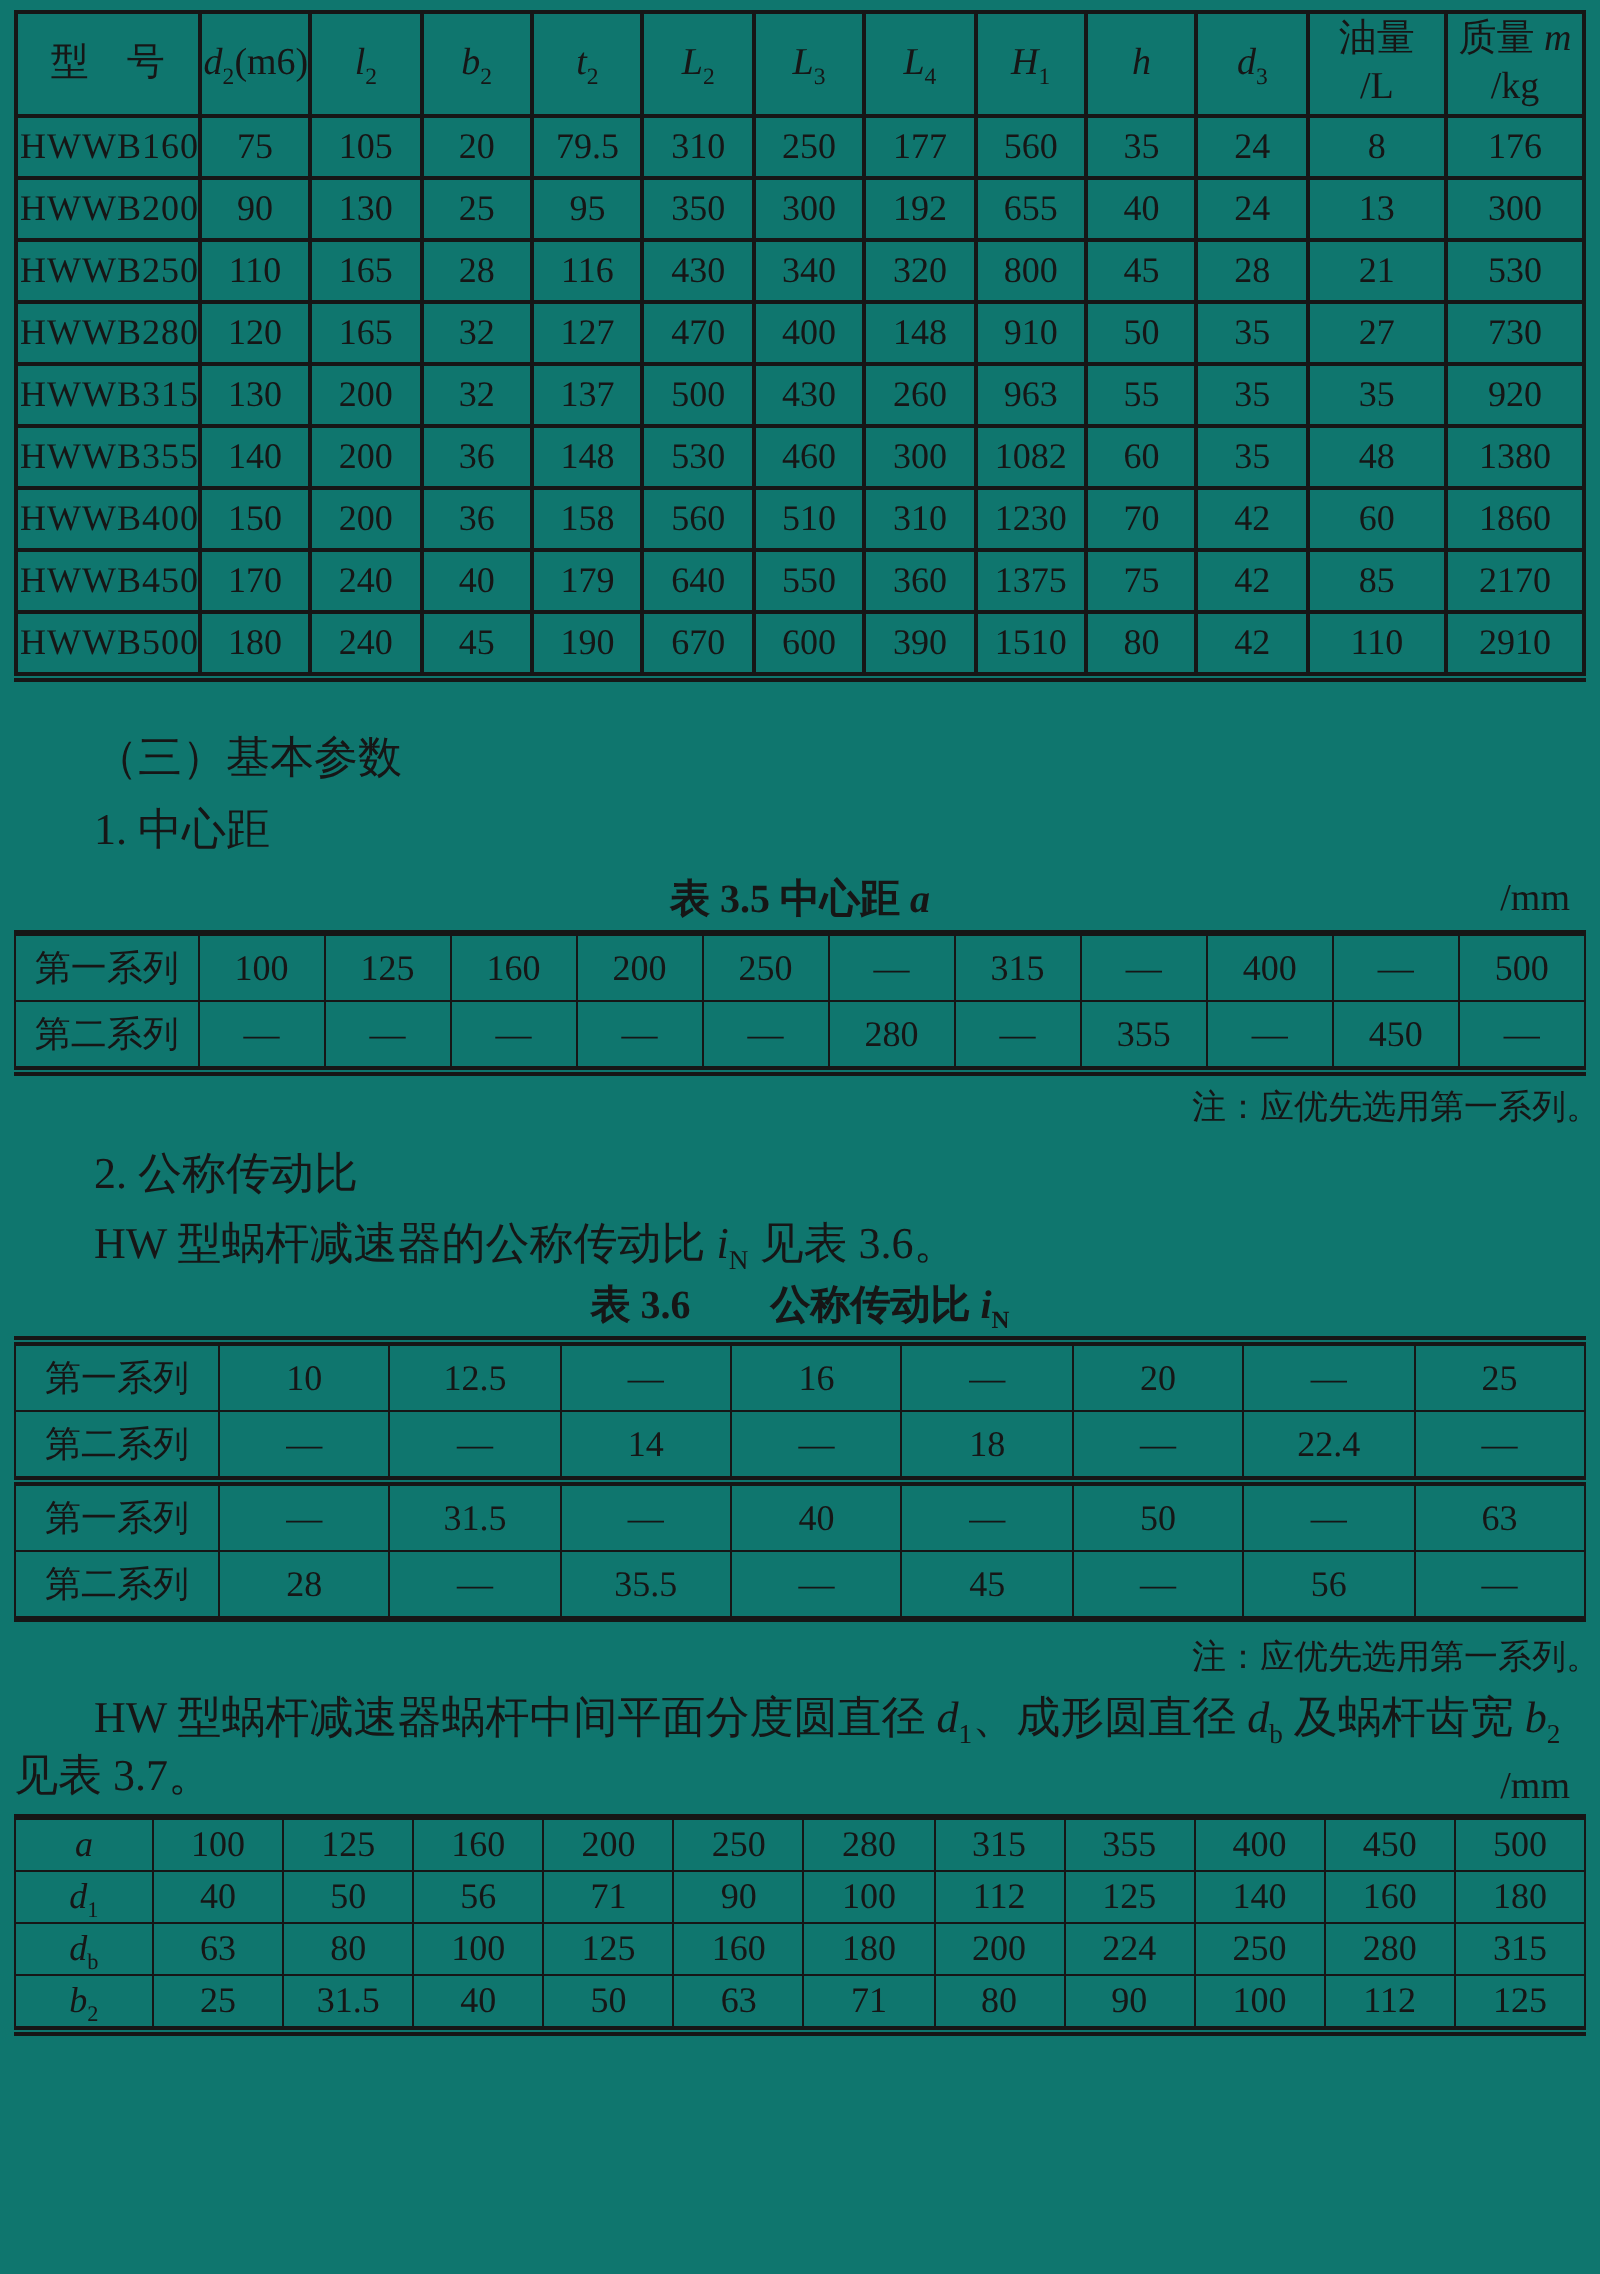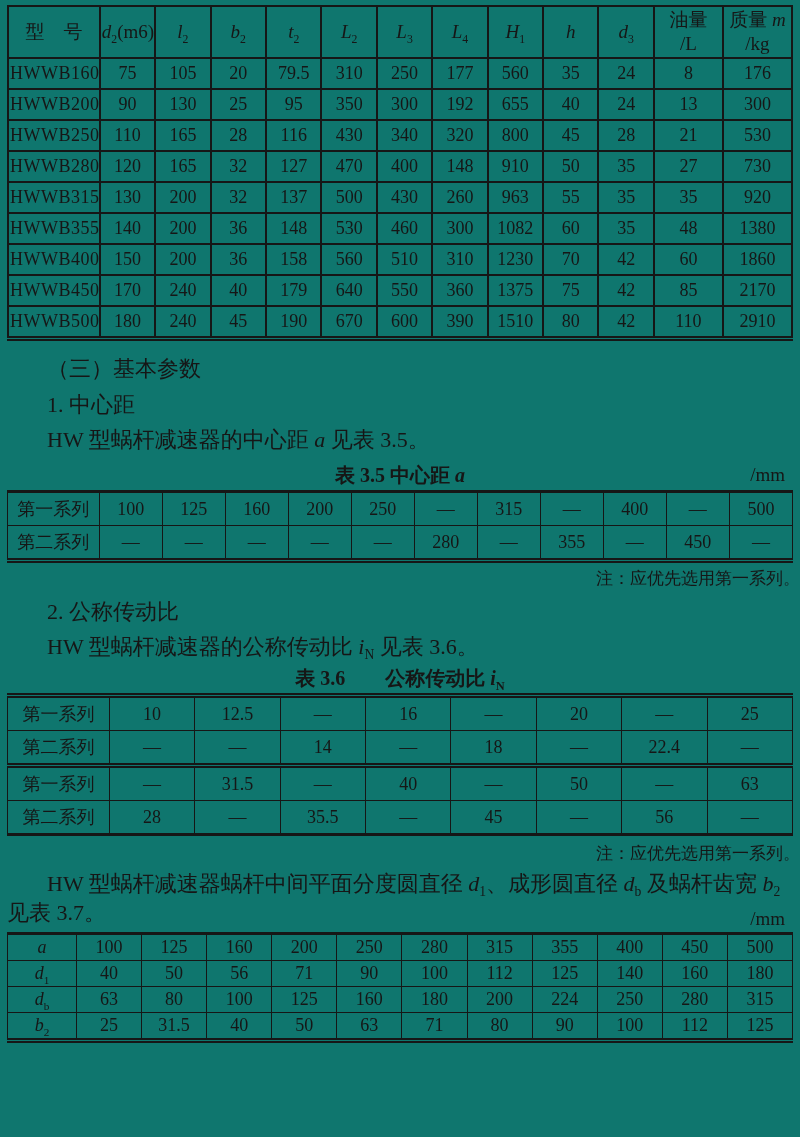--- a/index.html
+++ b/index.html
@@ -50,21 +50,21 @@
   .tbl-36 tr.group-sep td { border-top: 5px double #161616; }
 
   
   .para {
     margin: 0 7px;
     font-size: 22px;
     line-height: 27px;
     text-indent: 40px;
     white-space: normal;
   }
-  .sp-basic { margin-top: 14px; }
+  .sp-basic { margin-top: 24px; }
   .sp-h     { margin-top: 9px; }
   .sp-t     { margin-top: 8px; }
   .sp-h3    { margin-top: 10px; }
   .sp-t3    { margin-top: 5px; line-height: 29px; }
 
   .caption-row {
     position: relative;
     margin: 10px 7px 0;
     text-align: center;
     font-size: 20px;
@@ -246,21 +246,20 @@
           <td>80</td>
           <td>42</td>
           <td>110</td>
           <td>2910</td>
         </tr>
       </tbody>
     </table>
 
   <p class="para sp-basic">（三）基本参数</p>
   <p class="para sp-h">1. 中心距</p>
-  <p class="para sp-t">HW 型蜗杆减速器的中心距 <i>a</i> 见表 3.5。</p>
 
   <div class="caption-row">
     <span>表 3.5 中心距 <i>a</i></span>
     <span class="unit">/mm</span>
   </div>
   <table class="tbl tbl-s tbl-35">
       <tbody>
         <tr>
           <td>第一系列</td>
           <td>100</td>

